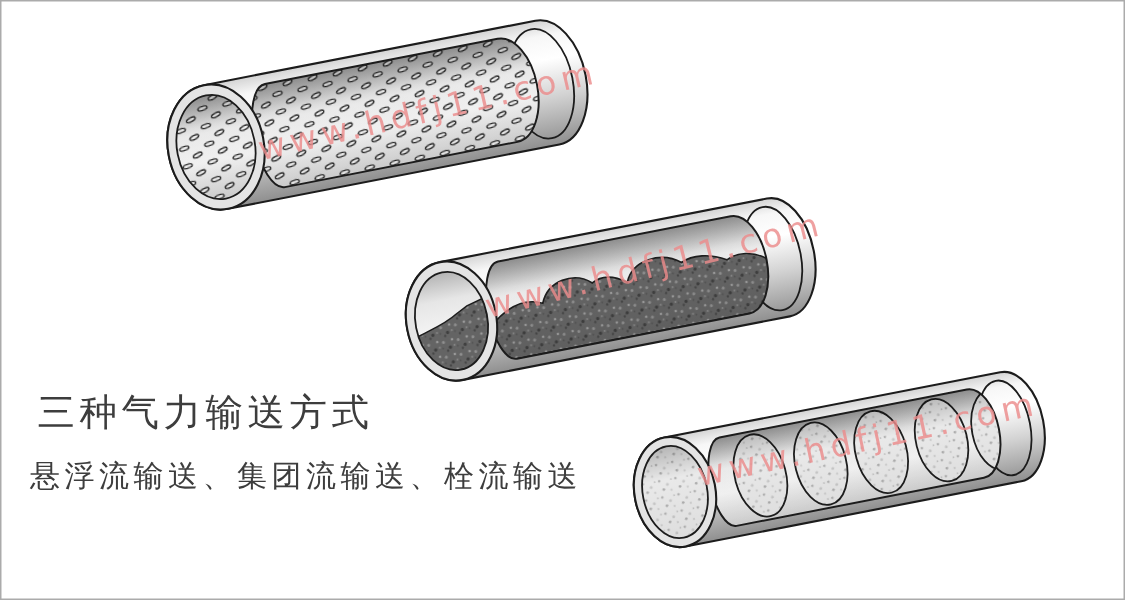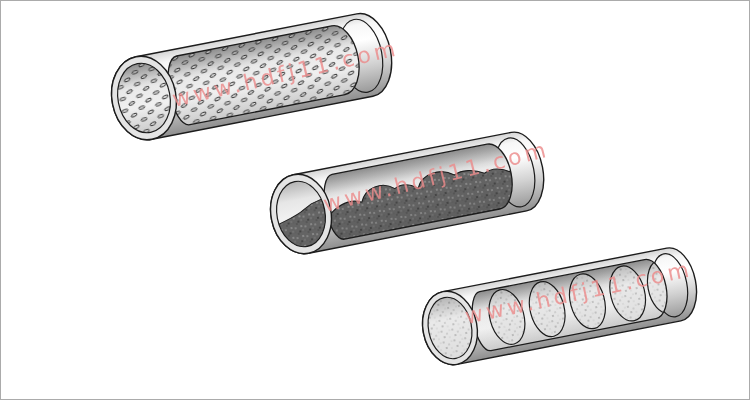--- a/index.html
+++ b/index.html
@@ -154,13 +154,15 @@
         <rect x="-22" y="-31" width="44" height="62" fill="url(#innerShadow)"></rect>
       </g>
       <ellipse cx="0" cy="0" rx="21.5" ry="31" fill="none" stroke="#1c1c1c" stroke-width="1.2"></ellipse>
     </g>
 
     <text class="wm" transform="translate(286,80) rotate(-13)" text-anchor="middle" font-size="22" letter-spacing="3.5" fill="#ec8c8c">www.hdfj11.com</text>
     <text class="wm" transform="translate(437,183) rotate(-14)" text-anchor="middle" font-size="22" letter-spacing="3.5" fill="#ec8c8c">www.hdfj11.com</text>
     <text class="wm" transform="translate(579,299) rotate(-12)" text-anchor="middle" font-size="22" letter-spacing="3.5" fill="#ec8c8c">www.hdfj11.com</text>
   </svg>
 
+  <div class="caption-title">三种气力输送方式</div>
+  <div class="caption-sub">悬浮流输送、集团流输送、栓流输送</div>
 </div>
 
 </body></html>

